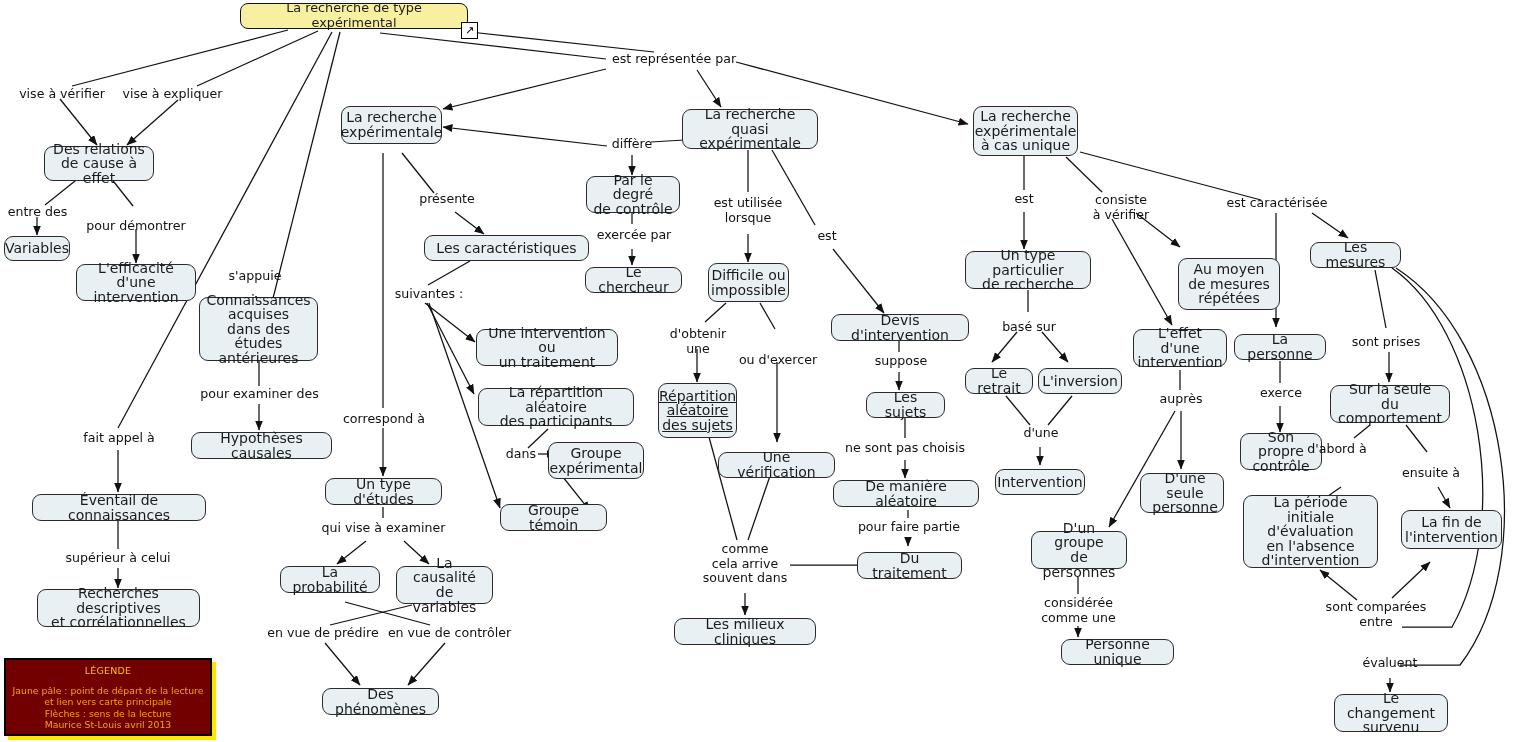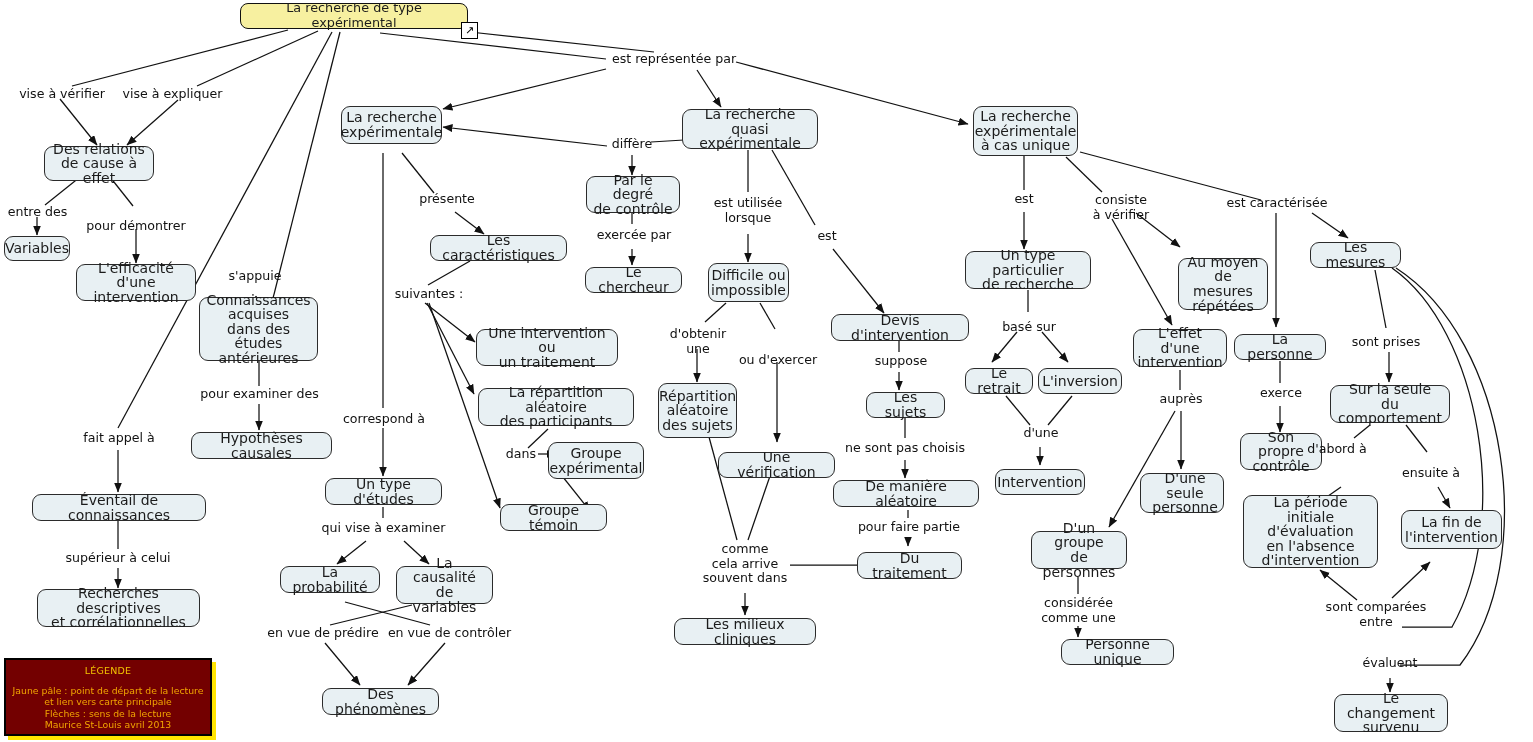--- a/index.html
+++ b/index.html
@@ -246,60 +246,60 @@
 acquises
 dans des études
 antérieures</div>
   <div class="node" style="left:191px;top:432px;width:141px;height:27px;">Hypothèses causales</div>
   <div class="node" style="left:37px;top:589px;width:163px;height:38px;">Recherches descriptives
 et corrélationnelles</div>
   <div class="node" style="left:32px;top:494px;width:174px;height:27px;">Éventail de connaissances</div>
 
   <div class="node" style="left:341px;top:106px;width:101px;height:38px;">La recherche
 expérimentale</div>
-  <div class="node" style="left:424px;top:235px;width:137px;height:26px;margin-left:6px;">Les caractéristiques</div>
+  <div class="node" style="left:424px;top:235px;width:165px;height:26px;">Les caractéristiques</div>
   <div class="node" style="left:476px;top:329px;width:142px;height:37px;">Une intervention ou
 un traitement</div>
   <div class="node" style="left:478px;top:388px;width:156px;height:38px;">La répartition aléatoire
 des participants</div>
   <div class="node" style="left:548px;top:442px;width:96px;height:37px;">Groupe
 expérimental</div>
   <div class="node" style="left:500px;top:504px;width:107px;height:27px;">Groupe témoin</div>
   <div class="node" style="left:325px;top:478px;width:117px;height:27px;">Un type d'études</div>
   <div class="node" style="left:280px;top:566px;width:100px;height:27px;">La probabilité</div>
   <div class="node" style="left:396px;top:566px;width:97px;height:38px;">La causalité
 de variables</div>
   <div class="node" style="left:322px;top:688px;width:117px;height:27px;">Des phénomènes</div>
 
   <div class="node" style="left:682px;top:109px;width:136px;height:40px;">La recherche
 quasi expérimentale</div>
   <div class="node" style="left:586px;top:176px;width:94px;height:37px;">Par le degré
 de contrôle</div>
   <div class="node" style="left:585px;top:267px;width:97px;height:26px;">Le chercheur</div>
   <div class="node" style="left:708px;top:263px;width:81px;height:39px;">Difficile ou
 impossible</div>
-  <div class="node" style="left:658px;top:383px;width:79px;height:55px;">Répartition
+  <div class="node" style="left:658px;top:383px;width:79px;height:55px;text-decoration:underline;">Répartition
 aléatoire
 des sujets</div>
   <div class="node" style="left:718px;top:452px;width:117px;height:26px;">Une vérification</div>
   <div class="node" style="left:674px;top:618px;width:142px;height:27px;">Les milieux cliniques</div>
   <div class="node" style="left:831px;top:314px;width:138px;height:27px;">Devis d'intervention</div>
   <div class="node" style="left:866px;top:392px;width:79px;height:26px;">Les sujets</div>
   <div class="node" style="left:833px;top:480px;width:146px;height:27px;">De manière aléatoire</div>
   <div class="node" style="left:857px;top:552px;width:105px;height:27px;">Du traitement</div>
 
   <div class="node" style="left:973px;top:106px;width:105px;height:50px;">La recherche
 expérimentale
 à cas unique</div>
   <div class="node" style="left:965px;top:251px;width:126px;height:38px;">Un type particulier
 de recherche</div>
   <div class="node" style="left:965px;top:368px;width:68px;height:26px;">Le retrait</div>
   <div class="node" style="left:1038px;top:368px;width:84px;height:26px;">L'inversion</div>
   <div class="node" style="left:995px;top:469px;width:90px;height:26px;">Intervention</div>
-  <div class="node" style="left:1178px;top:258px;width:90px;height:52px;">Au moyen
+  <div class="node" style="left:1178px;top:258px;width:102px;height:52px;">Au moyen
 de mesures
 répétées</div>
   <div class="node" style="left:1133px;top:329px;width:94px;height:38px;">L'effet d'une
 intervention</div>
   <div class="node" style="left:1031px;top:531px;width:96px;height:38px;">D'un groupe
 de personnes</div>
   <div class="node" style="left:1140px;top:473px;width:84px;height:40px;padding-left:12px;">D'une seule
 personne</div>
   <div class="node" style="left:1018px;top:639px;width:113px;height:26px;margin-left:43px;">Personne unique</div>
   <div class="node" style="left:1234px;top:334px;width:92px;height:26px;">La personne</div>

